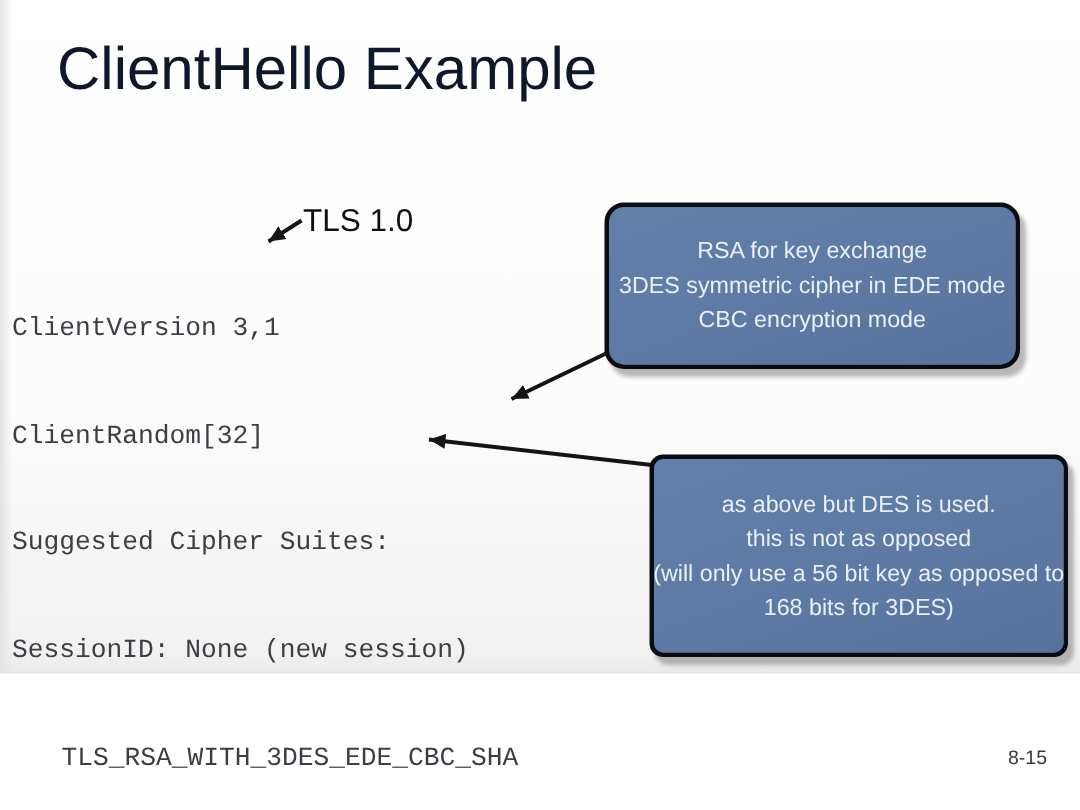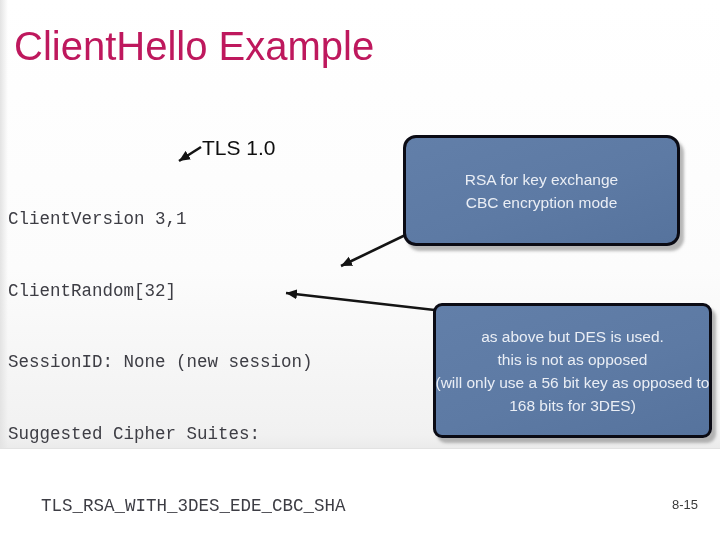--- a/index.html
+++ b/index.html
@@ -21,24 +21,24 @@
   }
   .bg-left {
     position: absolute;
     left: 0; top: 0;
     width: 8px; height: 448px;
     background: linear-gradient(90deg, #e3e3e3 0%, rgba(255,255,255,0) 100%);
     z-index: 0;
   }
   .slide-title {
     position: absolute;
-    left: 14px; top: 24px;
+    left: 38px; top: 24px;
     font-size: 40px;
     font-weight: 400;
-    color: #be185d;
+    color: #0f172a;
     letter-spacing: 0px;
     white-space: nowrap;
     z-index: 1;
   }
   .tls-label {
     position: absolute;
     left: 202px; top: 136px;
     font-size: 21px;
     color: #0f0f0f;
     white-space: nowrap;
@@ -106,22 +106,22 @@
   <div class="bg-top"></div>
   <div class="bg-left"></div>
 
   <div class="slide-title">ClientHello Example</div>
 
   <div class="tls-label">TLS 1.0</div>
 
   <div class="code-block">
     <div class="code-line">ClientVersion 3,1</div>
     <div class="code-line">ClientRandom[32]</div>
+    <div class="code-line">Suggested Cipher Suites:</div>
     <div class="code-line">SessionID: None (new session)</div>
-    <div class="code-line">Suggested Cipher Suites:</div>
     <div class="code-line indent">TLS_RSA_WITH_3DES_EDE_CBC_SHA</div>
     
     
   </div>
 
   <svg class="arrow-layer" width="720" height="540" viewBox="0 0 720 540">
     <defs>
       <marker id="ah" markerUnits="userSpaceOnUse" markerWidth="13" markerHeight="11" refX="11" refY="5.5" orient="auto">
         <path d="M0,0.5 L11,5.5 L0,10.5 Z" fill="#141414"></path>
       </marker>
@@ -129,20 +129,21 @@
 
     <path d="M 201 147 L 179 161" stroke="#141414" stroke-width="2.6" fill="none" marker-end="url(#ah)"></path>
 
     <path d="M 422 227 L 341 266" stroke="#141414" stroke-width="2.6" fill="none" marker-end="url(#ah)"></path>
 
     <path d="M 452 312 L 286 293" stroke="#141414" stroke-width="2.6" fill="none" marker-end="url(#ah)"></path>
   </svg>
 
   <div class="callout callout-1">
     <div class="callout-line">RSA for key exchange</div>
+    <div class="callout-line">3DES symmetric cipher in EDE mode</div>
     <div class="callout-line">CBC encryption mode</div>
   </div>
 
   <div class="callout callout-2">
     <div class="callout-line">as above but DES is used.</div>
     <div class="callout-line">this is not as opposed</div>
     <div class="callout-line">(will only use a 56 bit key as opposed to</div>
     <div class="callout-line">168 bits for 3DES)</div>
   </div>
 

